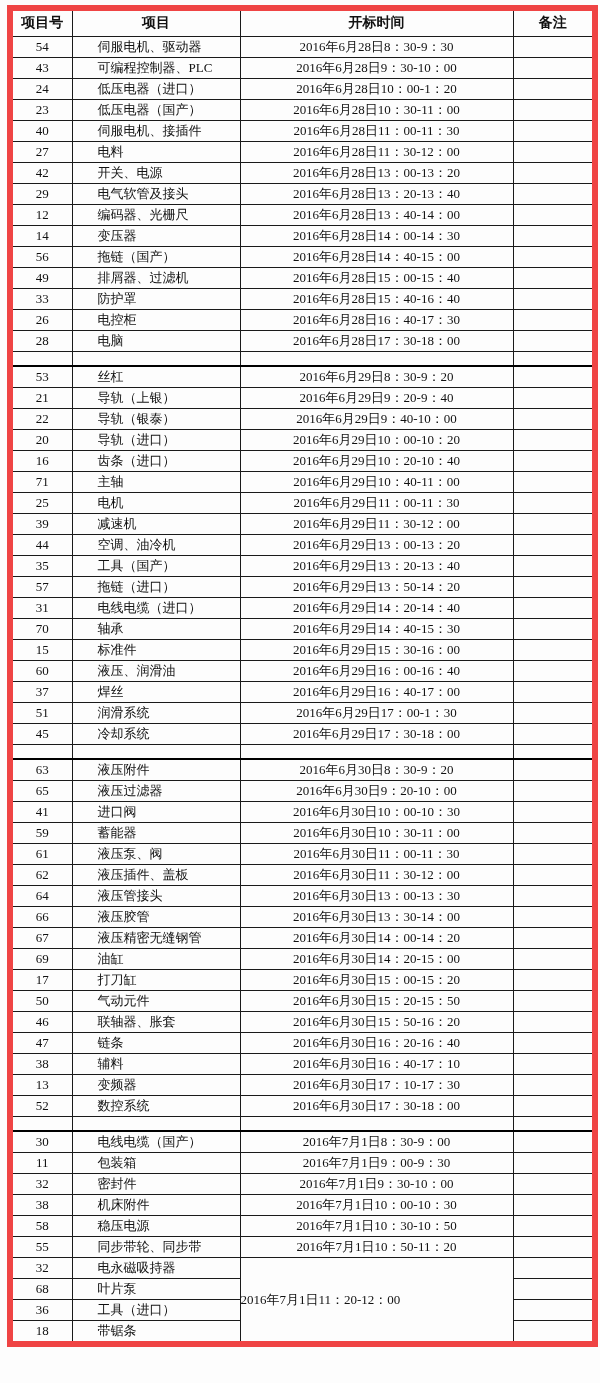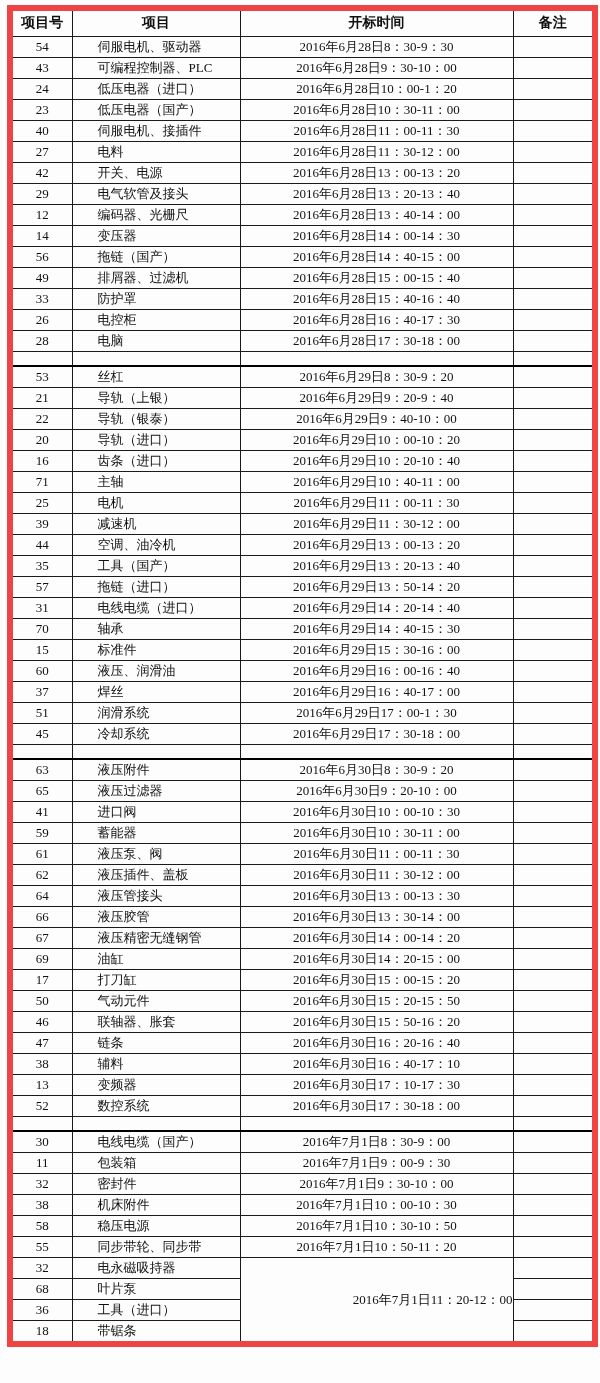--- a/index.html
+++ b/index.html
@@ -44,21 +44,21 @@
   }
   tr.data-row td { height: 20px; }
   td.no-cell, td.time-cell { text-align: center; }
   td.item-cell { text-align: left; padding-left: 25px; }
   td.note-cell { }
   tr.sep-row td {
     height: 13px;
     border-bottom: 2px solid #000;
   }
   td.time-merged {
-    text-align: right;
+    text-align: left;
     vertical-align: middle;
   }
 </style>
 </head>
 <body>
 
 <div class="page">
   <table class="schedule">
     <colgroup>
       <col class="c-no">

